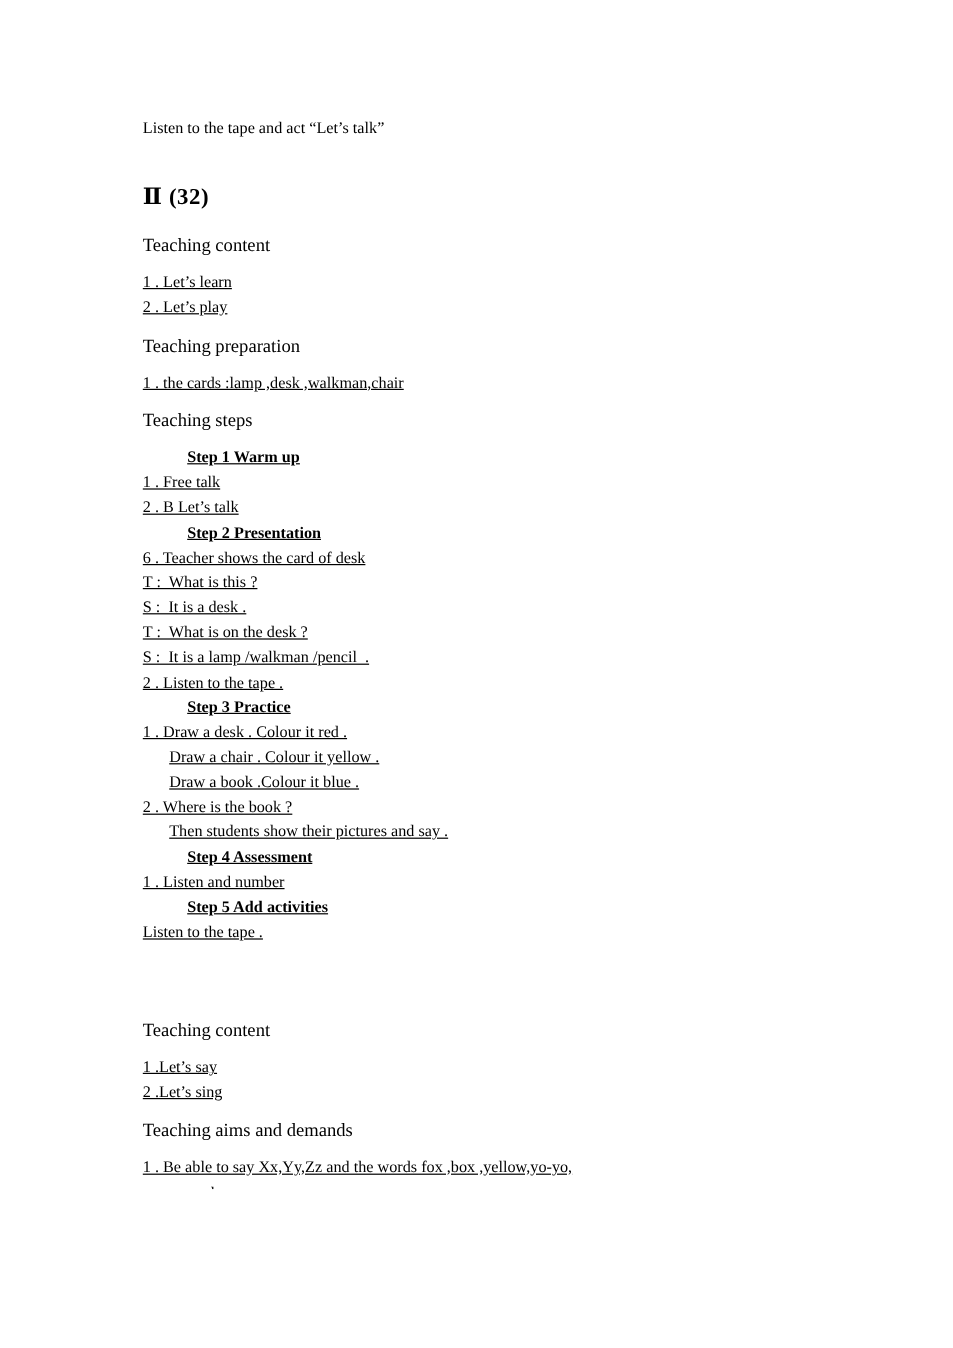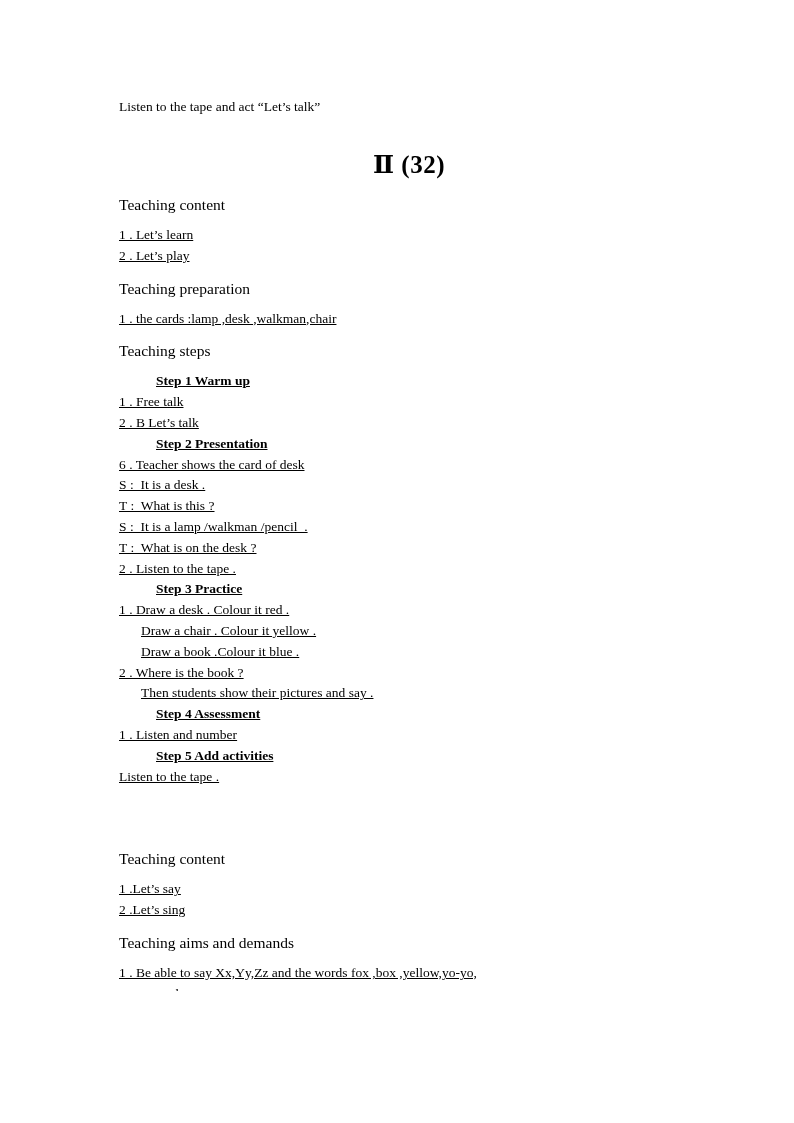--- a/index.html
+++ b/index.html
@@ -24,23 +24,23 @@
   }
 
   
   .intro-line {
     font-size: 13.5px;
     line-height: 17px;
     margin: 0 0 0 0;
   }
 
   .section-title {
-    font-size: 25px;
+    font-size: 19px;
     line-height: 24px;
-    text-align: center;
+    text-align: left;
     width: 580px;
     margin: 0;
     letter-spacing: 0.5px;
   }
 
   .heading {
     font-size: 15.5px;
     line-height: 20px;
     margin: 0;
     font-weight: normal;
@@ -98,24 +98,24 @@
     <h2 class="heading">Teaching steps</h2>
 
     <div class="sp-head-gap"></div>
 
     <p class="body-line bold">Step 1 Warm up</p>
     <p class="body-line">1 . Free talk</p>
     <p class="body-line">2 . B Let’s talk</p>
 
     <p class="body-line bold">Step 2 Presentation</p>
     <p class="body-line">6 . Teacher shows the card of desk</p>
+    <p class="body-line">T :  What is this ?</p>
     <p class="body-line">S :  It is a desk .</p>
-    <p class="body-line">T :  What is this ?</p>
+    <p class="body-line">T :  What is on the desk ?</p>
     <p class="body-line">S :  It is a lamp /walkman /pencil  .</p>
-    <p class="body-line">T :  What is on the desk ?</p>
     <p class="body-line">2 . Listen to the tape .</p>
 
     <p class="body-line bold">Step 3 Practice</p>
     <p class="body-line">1 . Draw a desk . Colour it red .</p>
     <p class="body-line indent">Draw a chair . Colour it yellow .</p>
     <p class="body-line indent">Draw a book .Colour it blue .</p>
     <p class="body-line">2 . Where is the book ?</p>
     <p class="body-line indent">Then students show their pictures and say .</p>
 
     <p class="body-line bold">Step 4 Assessment</p>

